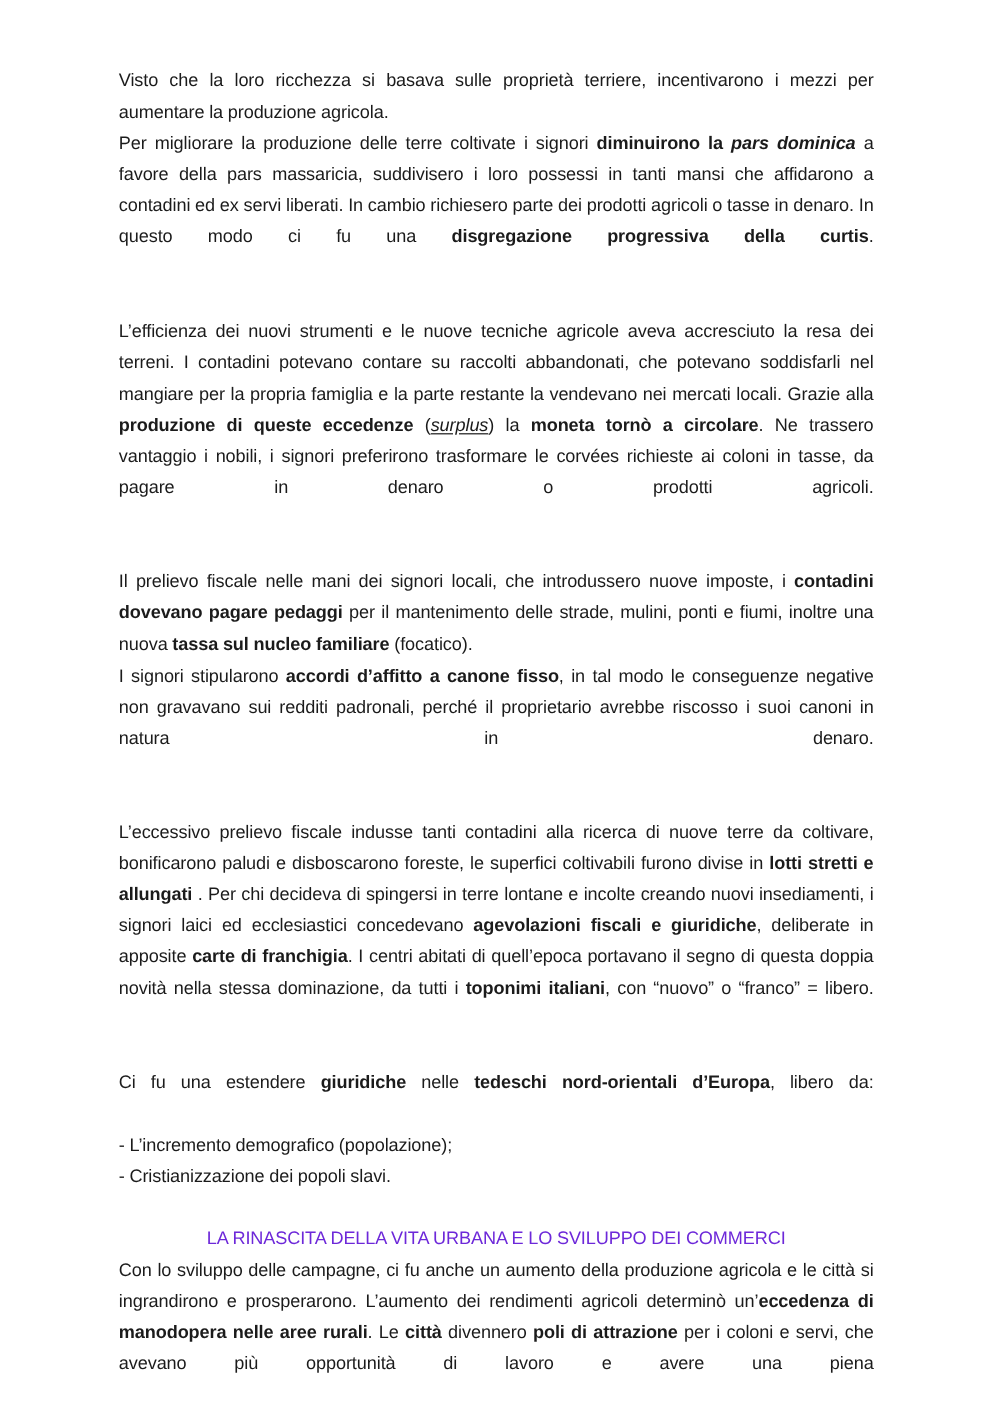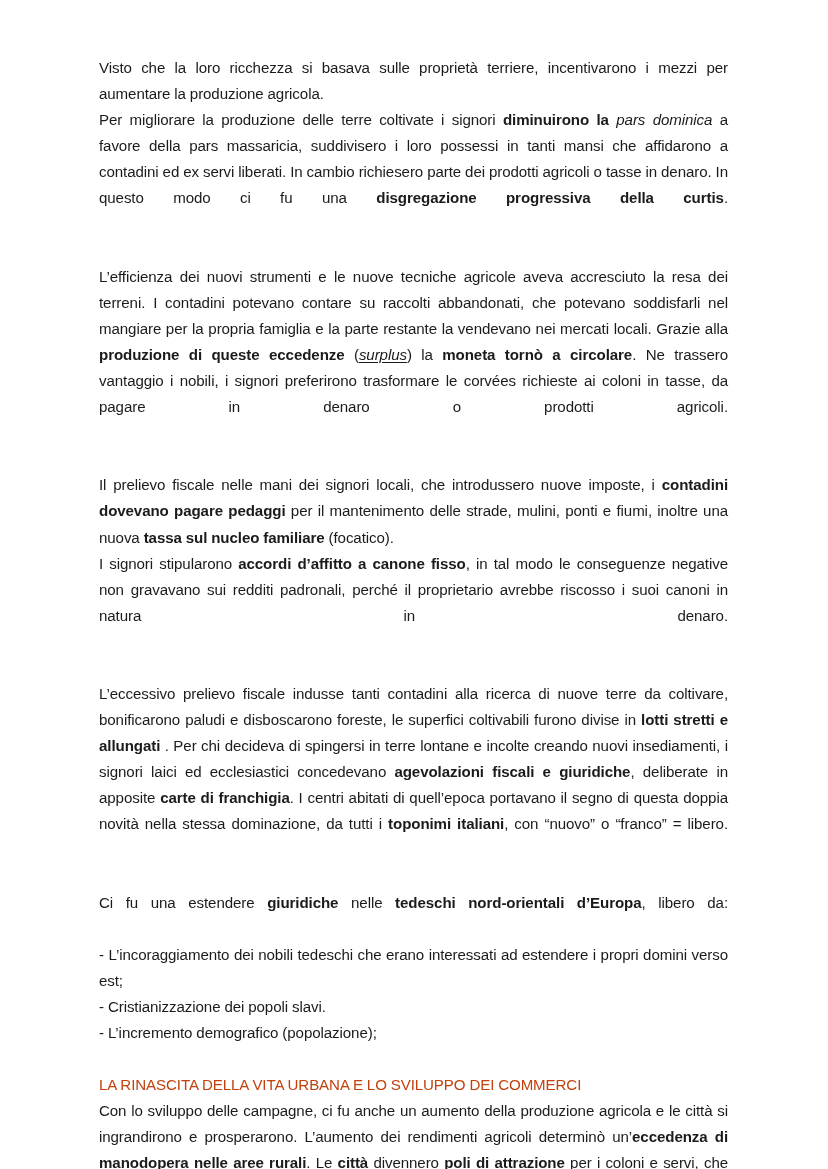--- a/index.html
+++ b/index.html
@@ -51,38 +51,38 @@
     content: "";
     display: inline-block;
     width: 100%;
   }
 
   b, strong {
     font-weight: 700;
   }
 
   .bi {
-    font-weight: 400;
+    font-weight: 700;
     font-style: italic;
   }
 
   .u {
     text-decoration: underline;
     text-underline-offset: 2px;
     font-style: italic;
   }
 
   .section-heading {
     margin: 0;
     font-size: 15.1px;
     line-height: 26.1px;
     font-weight: 400;
-    text-align: left;
+    text-align: center;
     letter-spacing: -0.1px;
-    color: #c2410c;
+    color: #6d28d9;
   }
 
   .section-heading::after {
     content: none;
   }
 
   
   .dash-line {
     margin: 0;
     text-align: justify;
@@ -104,23 +104,22 @@
 
     <p class="para"><span>Il prelievo fiscale nelle mani dei signori locali, che introdussero nuove imposte, i </span><b>contadini dovevano pagare pedaggi</b><span> per il mantenimento delle strade, mulini, ponti e fiumi, inoltre una nuova </span><b>tassa sul nucleo familiare</b><span> (focatico).</span><br><span>I signori stipularono </span><b>accordi d’affitto a canone fisso</b><span>, in tal modo le conseguenze negative non gravavano sui redditi padronali, perché il proprietario avrebbe riscosso i suoi canoni in natura in denaro.</span></p>
 
     <div class="block-gap"></div>
 
     <p class="para"><span>L’eccessivo prelievo fiscale indusse tanti contadini alla ricerca di nuove terre da coltivare, bonificarono paludi e disboscarono foreste, le superfici coltivabili furono divise in </span><b>lotti stretti e allungati</b><span> . Per chi decideva di spingersi in terre lontane e incolte creando nuovi insediamenti, i signori laici ed ecclesiastici concedevano </span><b>agevolazioni fiscali e giuridiche</b><span>, deliberate in apposite </span><b>carte di franchigia</b><span>. I centri abitati di quell’epoca portavano il segno di questa doppia novità nella stessa dominazione, da tutti i </span><b>toponimi italiani</b><span>, con “nuovo” o “franco” = libero.</span></p>
 
     <div class="block-gap"></div>
 
     <p class="para"><span>Ci fu una estendere </span><b>giuridiche</b><span> nelle </span><b>tedeschi nord-orientali d’Europa</b><span>, libero da:</span></p>
-    <p class="dash-line">- L’incoraggiamento dei nobili tedeschi che erano interessati ad estendere i propri domini verso est;</p>
+    <p class="dash-line">- L’incremento demografico (popolazione);</p>
     <p class="dash-line">- Cristianizzazione dei popoli slavi.</p>
-    <p class="dash-line">- L’incremento demografico (popolazione);</p>
 
     <div class="block-gap"></div>
 
     <p class="section-heading">LA RINASCITA DELLA VITA URBANA E LO SVILUPPO DEI COMMERCI</p>
 
     <p class="para"><span>Con lo sviluppo delle campagne, ci fu anche un aumento della produzione agricola e le città si ingrandirono e prosperarono.  L’aumento dei rendimenti agricoli determinò un’</span><b>eccedenza di manodopera nelle aree rurali</b><span>. Le </span><b>città</b><span> divennero </span><b>poli di attrazione</b><span> per i coloni e servi, che avevano più opportunità di lavoro e avere una piena </span></p>
 
   </div>
 </div>
 

